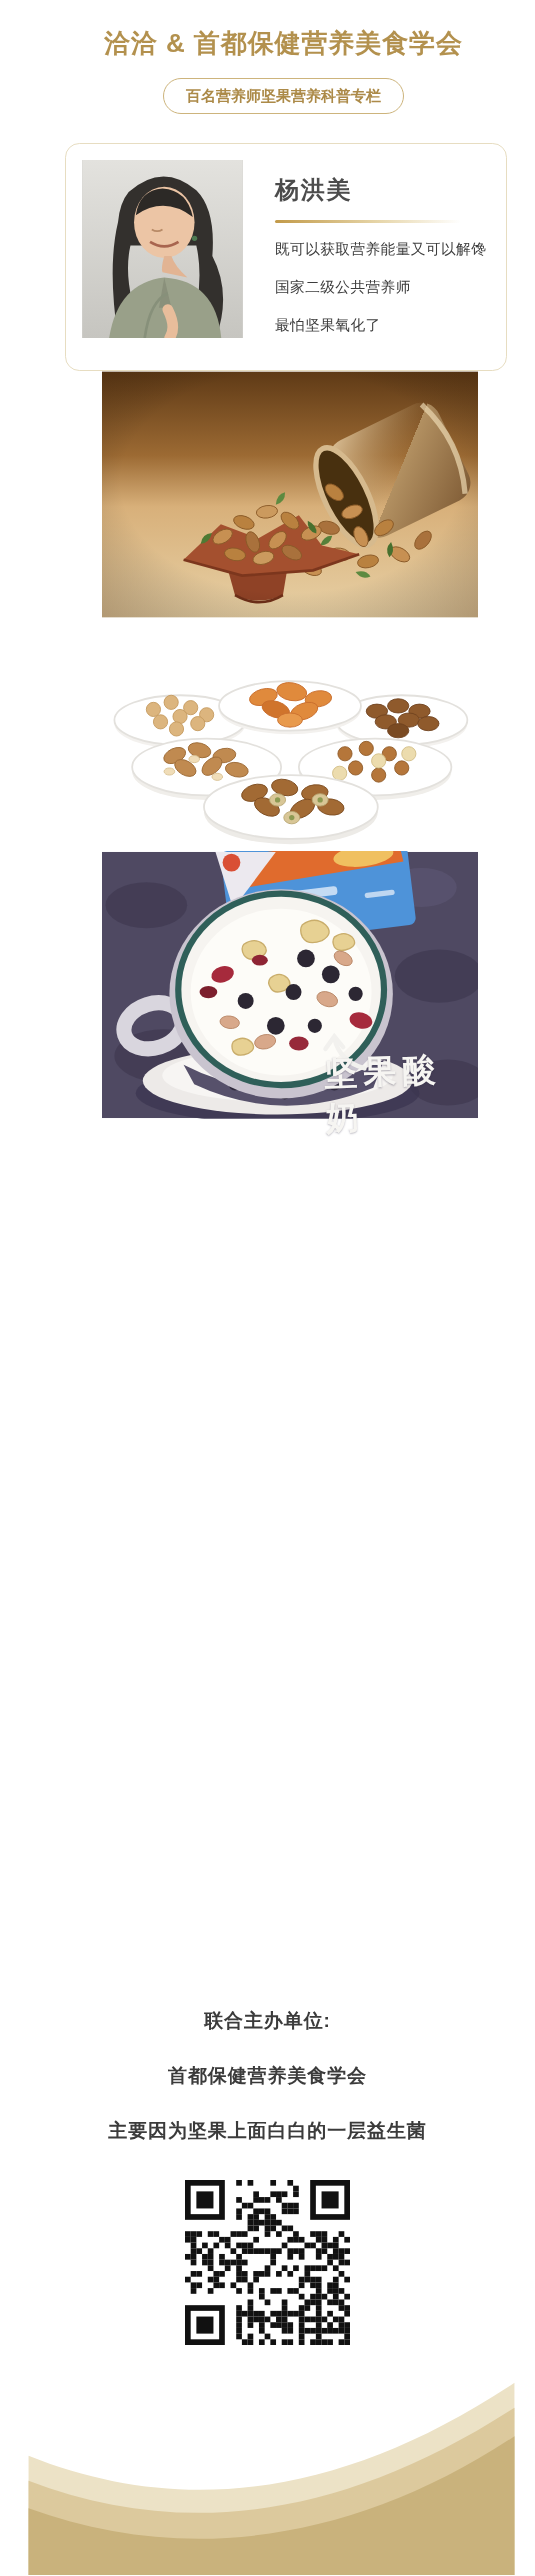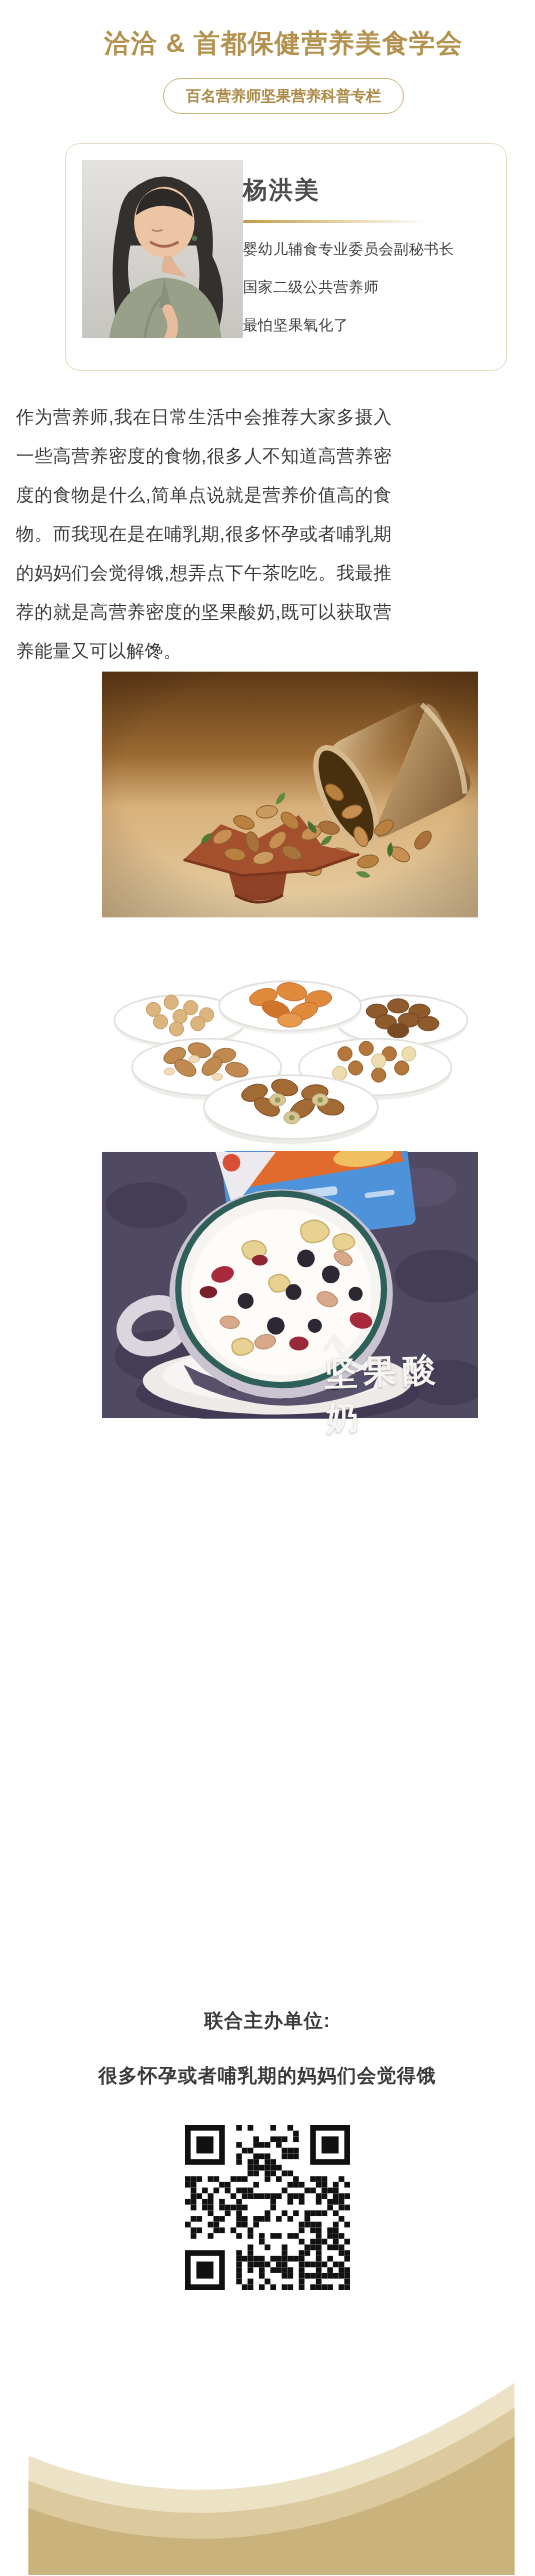--- a/index.html
+++ b/index.html
@@ -9,21 +9,21 @@
 
   
   .title{margin:18px 0 0;text-align:center;font-size:26px;line-height:30px;
          font-weight:bold;color:#b3914e;letter-spacing:0.9px;}
   .badge-wrap{text-align:center;margin-top:19.6px;}
   .badge{display:inline-block;border:1.8px solid #cdb47c;border-radius:19px;
          padding:5.4px 22px;font-size:15px;line-height:24px;font-weight:bold;color:#ac8a48;}
 
   
   .card{margin-top:28.5px;border:0.9px solid #e7ddc1;border-radius:14.3px;background:#fff;
-        padding:16px;display:flex;box-sizing:border-box;width:442px;margin-left:49px;}
+        padding:16px;display:flex;gap:32px;box-sizing:border-box;width:442px;margin-left:49px;}
   .photo{width:161px;height:178px;flex:0 0 auto;overflow:hidden;background:#d7d6d2;}
   .pinfo{padding-top:14.3px;}
   .pname{font-size:24px;font-weight:bold;color:#4c4c4c;letter-spacing:1.8px;}
   .pdiv{height:3.6px;width:186px;margin:13.4px 0 17px;border-radius:1.8px;
         background:linear-gradient(90deg,#c29a49 0%,#e6d5a8 55%,rgba(236,224,192,0) 100%);}
   .cred{font-size:14.7px;color:#3d3d3d;margin-bottom:19px;letter-spacing:0.4px;}
 
   
   .para{margin:0;font-size:18px;line-height:39px;color:#3a3a3a;text-align:justify;
         letter-spacing:0.4px;}
@@ -85,27 +85,26 @@
         <path d="M92,108 q-4,14 -2,18 L118,132 Q104,120 100,108 Z" fill="#e2b493"></path>
         <path d="M30,200 Q40,138 92,132 Q150,136 156,200 Z" fill="#99a089"></path>
         <path d="M92,132 L86,166 L100,166 Z" fill="#8a907b"></path>
         <path d="M70,200 Q76,158 96,150" stroke="#87907a" stroke-width="3" fill="none"></path>
         <path d="M96,168 q10,20 2,32" stroke="#e8bd9b" stroke-width="12" fill="none" stroke-linecap="round"></path>
       </svg>
     </div>
     <div class="pinfo">
       <div class="pname">杨洪美</div>
       <div class="pdiv"></div>
-      <div class="cred">婴幼儿辅食专业委员会副秘书长</div>
+      <div class="cred">既可以获取营养能量又可以解馋</div>
       <div class="cred">国家二级公共营养师</div>
       <div class="cred">最怕坚果氧化了</div>
     </div>
   </section>
 
-  <p class="para p1 col"><span>作为营养师,我在日常生活中会推荐大家多摄入一些高营养密度的食物,很多人不知道高营养密度的食物是什么,简单点说就是营养价值高的食物。而我现在是在哺乳期,很多怀孕或者哺乳期的妈妈们会觉得饿,想弄点下午茶吃吃。我最推荐的就是高营养密度的坚果酸奶,既可以获取营养能量又可以解馋。</span></p>
 
   <figure class="fig fig1 col">
     <svg viewBox="0 0 424 277" width="376" height="247">
       <defs>
         <linearGradient id="f1bg" x1="0" y1="0" x2="0" y2="1">
           <stop offset="0" stop-color="#5f3a16"></stop>
             <stop offset="0.34" stop-color="#9c6a33"></stop>
           <stop offset="0.55" stop-color="#d8b07a"></stop>
             <stop offset="1" stop-color="#e7d0a5"></stop>
         </linearGradient>
@@ -332,21 +331,22 @@
       <g stroke="#f2f1ee" stroke-width="5" fill="none" stroke-linecap="round">
         <path d="M296,244 Q268,236 262,210"></path>
         <path d="M252,222 L262,208 L272,220"></path>
       </g>
     </svg>
     <div class="overlay-label">坚果酸奶</div>
   </figure>
 
   <div class="bottom-area">
     <div class="org-heading">联合主办单位:</div>
-    <div class="org-line">很多怀孕或者哺乳期的妈妈们会觉得饿</div>
+    <div class="org-line">首都保健营养美食学会</div>
+    <div class="org-line">主要因为坚果上面白白的一层益生菌</div>
     <div class="qr-box"><svg viewBox="0 0 185.60000000000002 185.60000000000002" width="165" height="165" fill="#111">
           <rect x="57.6" y="0.0" width="6.4" height="6.4"></rect>
           <rect x="70.4" y="0.0" width="6.4" height="6.4"></rect>
           <rect x="96.0" y="0.0" width="6.4" height="6.4"></rect>
           <rect x="115.2" y="0.0" width="6.4" height="6.4"></rect>
           <rect x="121.6" y="6.4" width="6.4" height="6.4"></rect>
           <rect x="76.8" y="12.8" width="6.4" height="6.4"></rect>
           <rect x="96.0" y="12.8" width="6.4" height="6.4"></rect>
           <rect x="102.4" y="12.8" width="6.4" height="6.4"></rect>
           <rect x="108.8" y="12.8" width="6.4" height="6.4"></rect>

